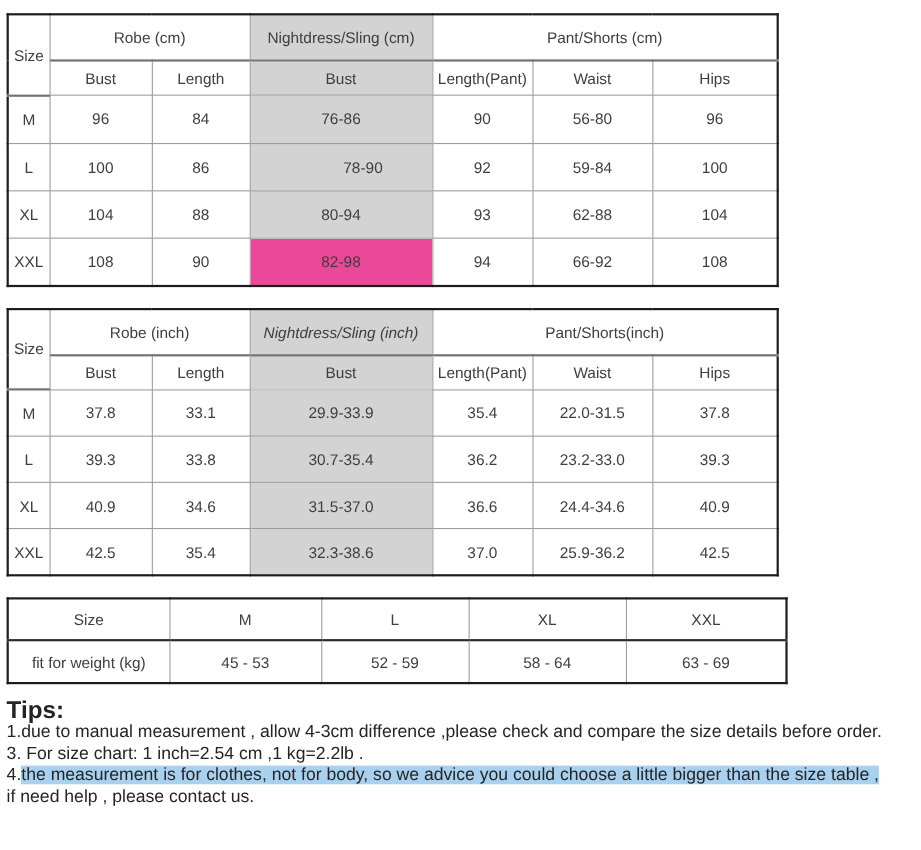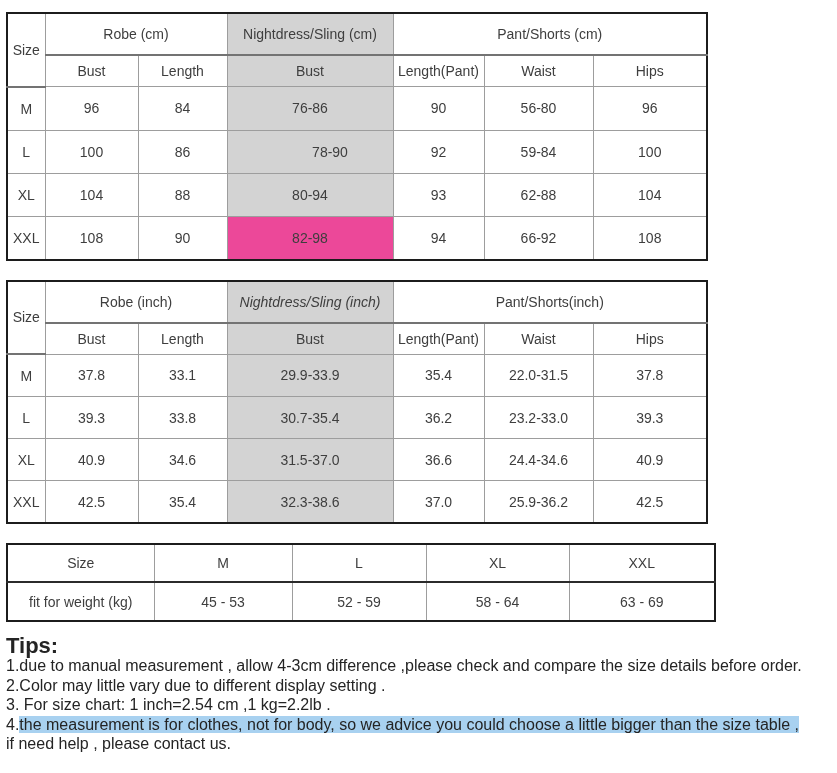--- a/index.html
+++ b/index.html
@@ -206,19 +206,18 @@
         <td>52 - 59</td>
         <td>58 - 64</td>
         <td>63 - 69</td>
       </tr>
     </tbody>
   </table>
 
   <div class="tips">
     <div class="tips-title">Tips:</div>
     <div>1.due to manual measurement , allow 4-3cm difference ,please check and compare the size details before order.</div>
-    <div>2.Color may little vary due to different display setting .</div>
     <div>3. For size chart: 1 inch=2.54 cm ,1 kg=2.2lb .</div>
     <div><span>4.</span><span class="hl" style="background: rgb(168, 209, 240);">the measurement is for clothes, not for body, so we advice you could choose a little bigger than the size table ,</span></div>
     <div>if need help , please contact us.</div>
   </div>
 
 </div>
 
 </body></html>

